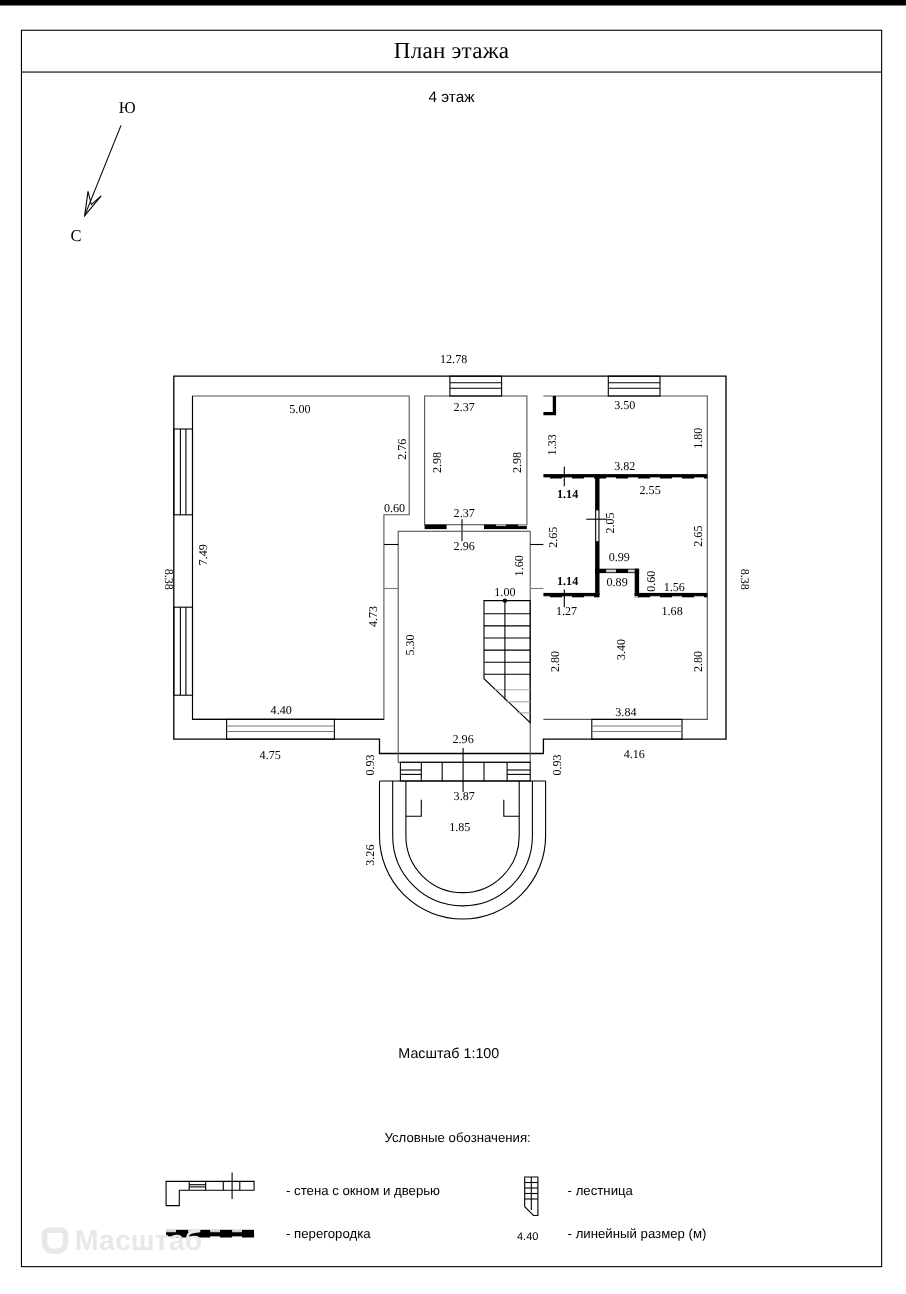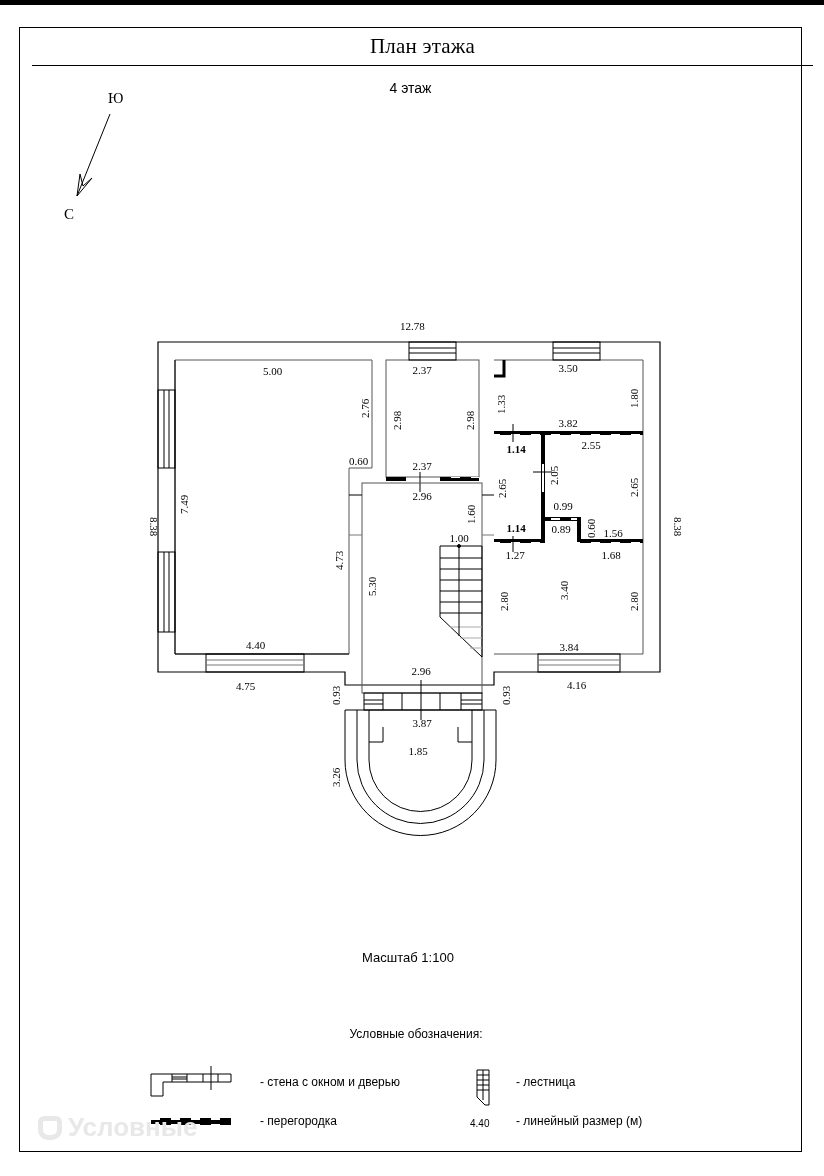--- a/index.html
+++ b/index.html
@@ -1,19 +1,19 @@
 <!DOCTYPE html>
 <html><head>
 <meta charset="utf-8">
 <style>
   html, body { margin: 0; padding: 0; background: #ffffff; }
   body { width: 824px; height: 1176px; position: relative; overflow: hidden; font-family: "Liberation Sans", sans-serif; }
   .topbar { position: absolute; left: 0; top: 0; width: 824px; height: 5px; background: #000; }
   .frame { position: absolute; left: 19px; top: 27px; width: 783px; height: 1125px; border: 1.5px solid #000; box-sizing: border-box; }
-  .title-row { position: absolute; left: 12px; top: 0; width: 100%; height: 38px; border-bottom: 1.5px solid #000; box-sizing: border-box; display: flex; align-items: center; justify-content: center; }
+  .title-row { position: absolute; left: 0; top: 0; width: 100%; height: 38px; border-bottom: 1.5px solid #000; box-sizing: border-box; display: flex; align-items: center; justify-content: center; }
   .title { font-family: "Liberation Serif", serif; font-size: 21px; color: #000; letter-spacing: 0.2px; }
   .floor-label { position: absolute; left: 0; width: 100%; top: 52px; text-align: center; font-size: 14px; color: #000; }
   svg.plan { position: absolute; left: 0; top: 0; }
   .serif { font-family: "Liberation Serif", serif; }
   .sans { font-family: "Liberation Sans", sans-serif; }
   .watermark { position: absolute; left: 38px; top: 1112px; font-size: 26px; font-weight: bold; color: #e8e8e8; display: flex; align-items: center; gap: 6px; }
   .wm-icon { width: 24px; height: 24px; border: 5px solid #e8e8e8; border-radius: 6px 6px 10px 10px; box-sizing: border-box; }
 </style>
 </head>
 <body>
@@ -237,14 +237,14 @@
 
   <rect x="151" y="1118" width="80" height="7" fill="url(#dash)"></rect>
   <text x="260" y="1125" class="sans" font-size="12">- перегородка</text>
 
   <text x="470" y="1127" class="sans" font-size="10">4.40</text>
   <text x="516" y="1125" class="sans" font-size="12">- линейный размер (м)</text>
 </svg>
 
 <div class="watermark">
   <span class="wm-icon"></span>
-  <span>Условные</span>
+  <span>Масштаб</span>
 </div>
 
 </body></html>

